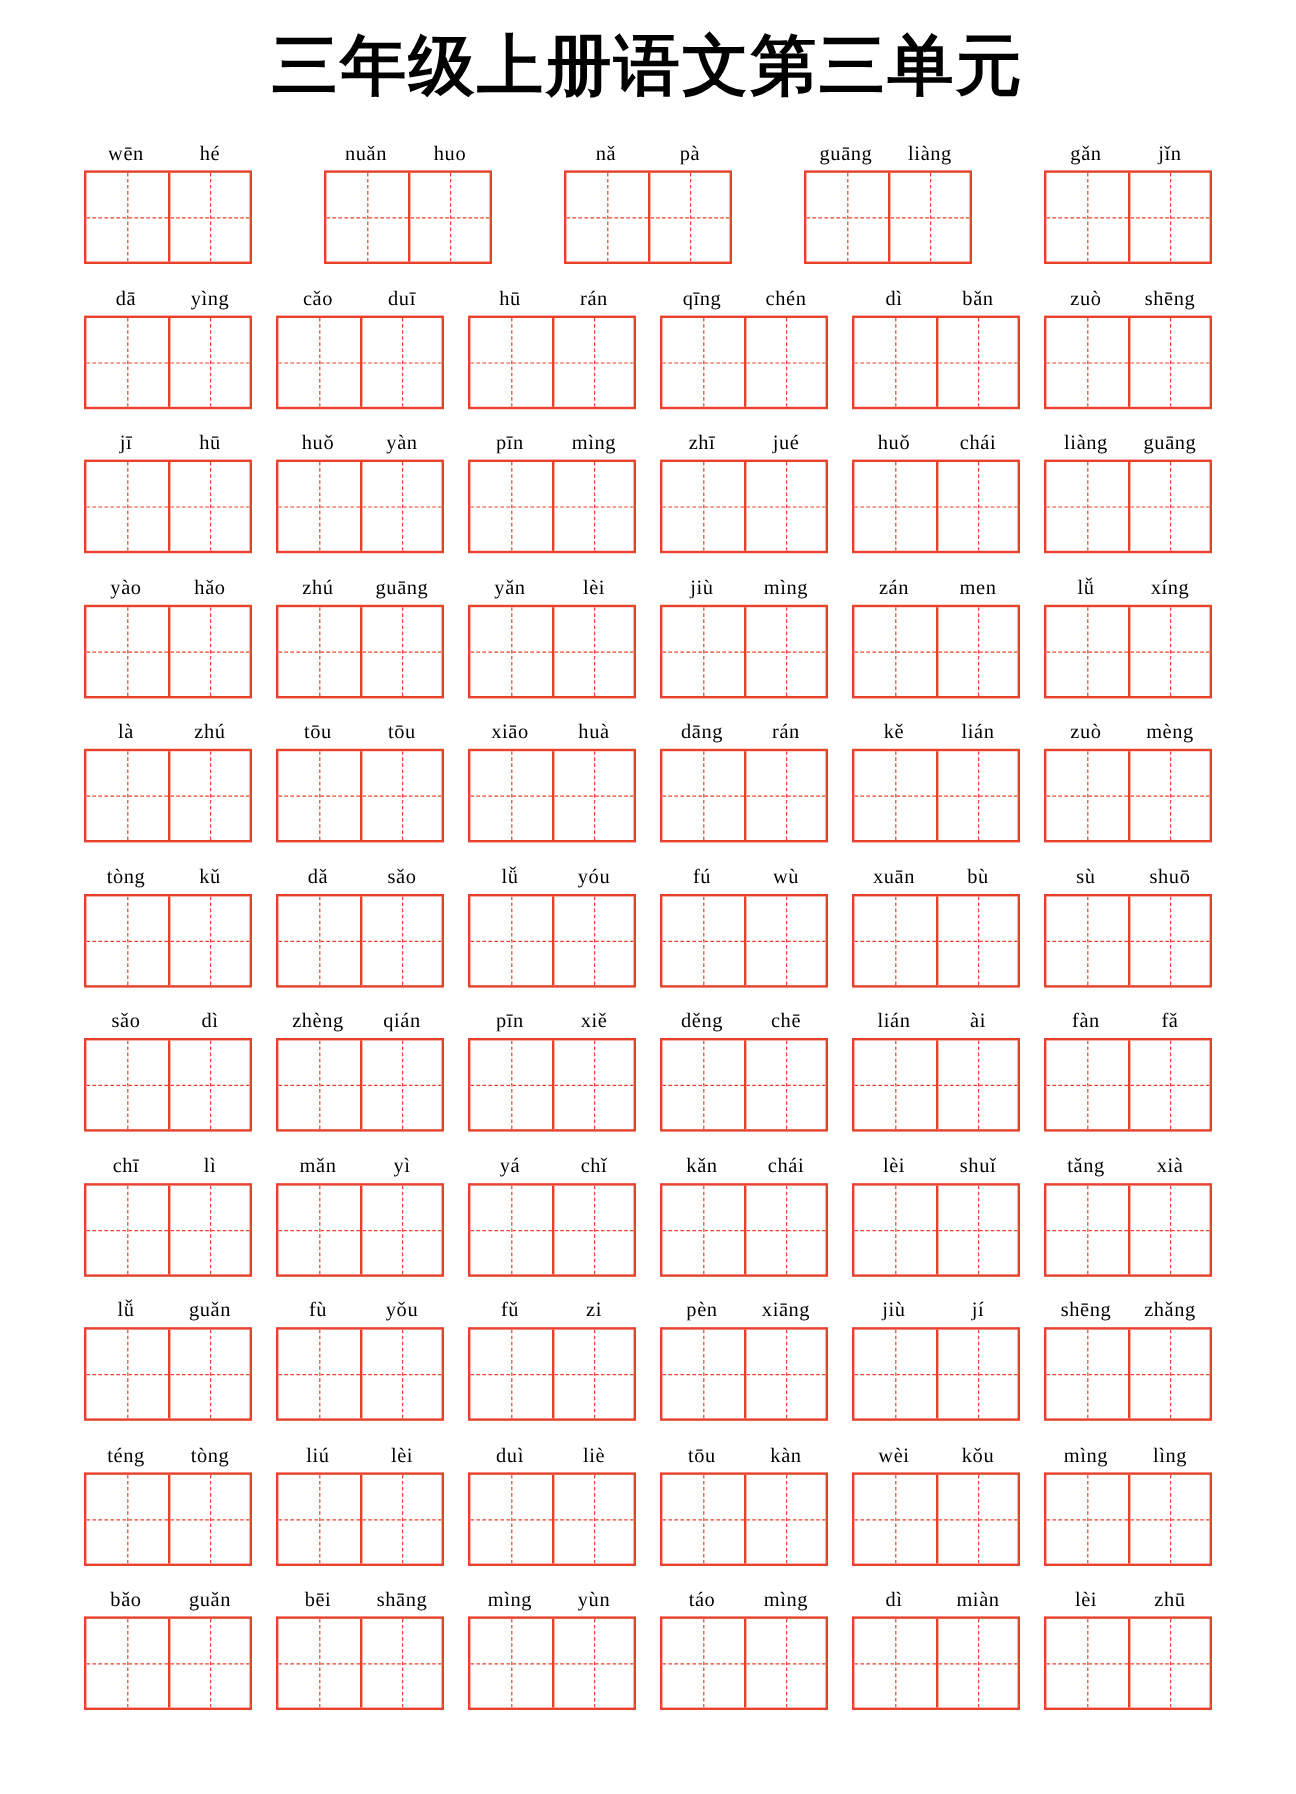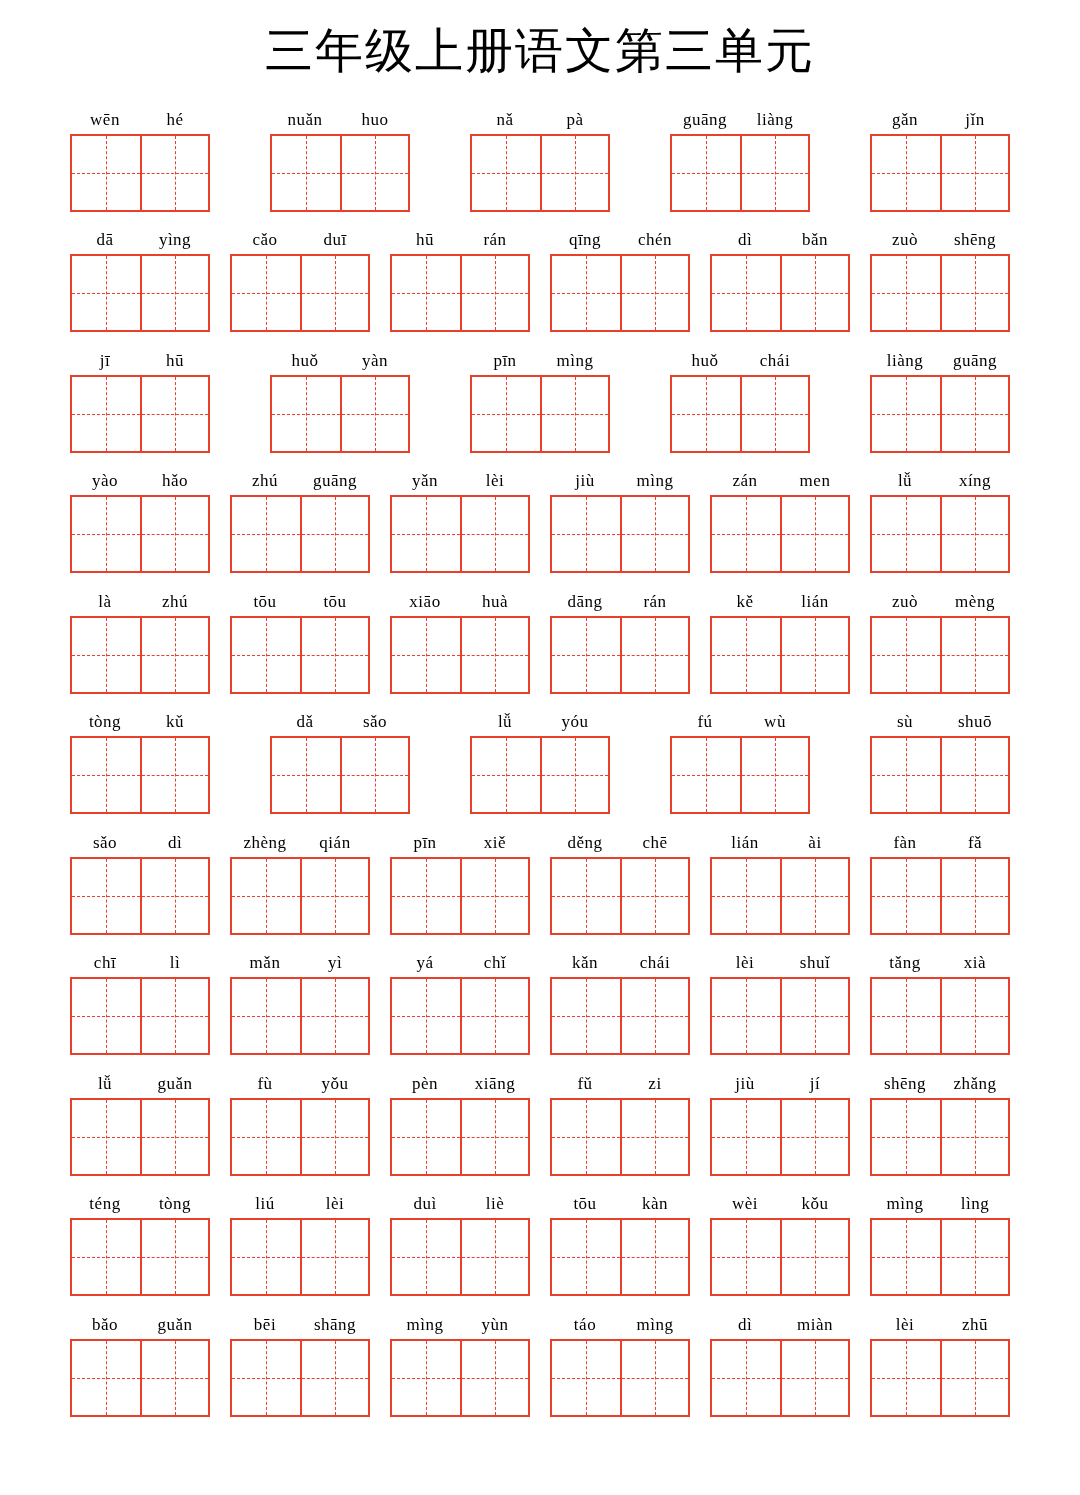--- a/index.html
+++ b/index.html
@@ -16,22 +16,22 @@
   }
   .page {
     position: relative;
     width: 1080px;
     height: 1495px;
     box-sizing: border-box;
   }
   .title {
     text-align: center;
     font-family: "Liberation Serif", serif;
-    font-weight: normal;
-    font-size: 48px;
+    font-weight: bold;
+    font-size: 55px;
     letter-spacing: 2px;
     margin: 22px 0 0 0;
     line-height: 1.2;
     color: #000;
   }
   .grid-wrap {
     margin: 30px auto 4px auto;
     width: 940px;
   }
   .row {
@@ -241,20 +241,30 @@
             <span>pīn</span>
             <span>mìng</span>
           </div>
           <div class="boxes">
             <div class="box"></div>
             <div class="box"></div>
           </div>
         </div>
         <div class="cell-group">
           <div class="pinyin">
+            <span>zhī</span>
+            <span>jué</span>
+          </div>
+          <div class="boxes">
+            <div class="box"></div>
+            <div class="box"></div>
+          </div>
+        </div>
+        <div class="cell-group">
+          <div class="pinyin">
             <span>huǒ</span>
             <span>chái</span>
           </div>
           <div class="boxes">
             <div class="box"></div>
             <div class="box"></div>
           </div>
         </div>
         <div class="cell-group">
           <div class="pinyin">
@@ -427,20 +437,30 @@
             <span>fú</span>
             <span>wù</span>
           </div>
           <div class="boxes">
             <div class="box"></div>
             <div class="box"></div>
           </div>
         </div>
         <div class="cell-group">
           <div class="pinyin">
+            <span>xuān</span>
+            <span>bù</span>
+          </div>
+          <div class="boxes">
+            <div class="box"></div>
+            <div class="box"></div>
+          </div>
+        </div>
+        <div class="cell-group">
+          <div class="pinyin">
             <span>sù</span>
             <span>shuō</span>
           </div>
           <div class="boxes">
             <div class="box"></div>
             <div class="box"></div>
           </div>
         </div>
       </div>
       <div class="row">
@@ -583,32 +603,32 @@
             <span>fù</span>
             <span>yǒu</span>
           </div>
           <div class="boxes">
             <div class="box"></div>
             <div class="box"></div>
           </div>
         </div>
         <div class="cell-group">
           <div class="pinyin">
+            <span>fǔ</span>
+            <span>zi</span>
+          </div>
+          <div class="boxes">
+            <div class="box"></div>
+            <div class="box"></div>
+          </div>
+        </div>
+        <div class="cell-group">
+          <div class="pinyin">
             <span>pèn</span>
             <span>xiāng</span>
-          </div>
-          <div class="boxes">
-            <div class="box"></div>
-            <div class="box"></div>
-          </div>
-        </div>
-        <div class="cell-group">
-          <div class="pinyin">
-            <span>fǔ</span>
-            <span>zi</span>
           </div>
           <div class="boxes">
             <div class="box"></div>
             <div class="box"></div>
           </div>
         </div>
         <div class="cell-group">
           <div class="pinyin">
             <span>jiù</span>
             <span>jí</span>

